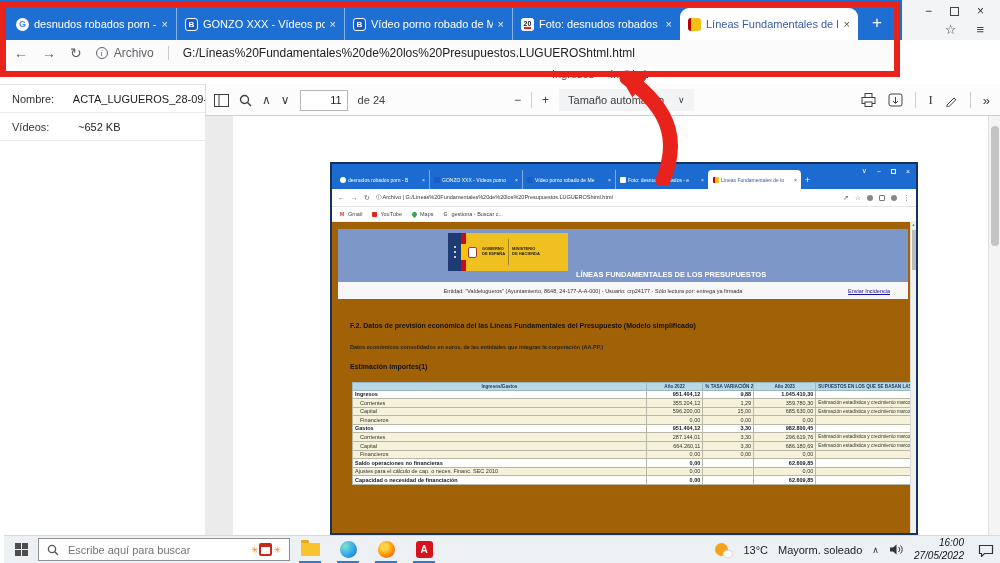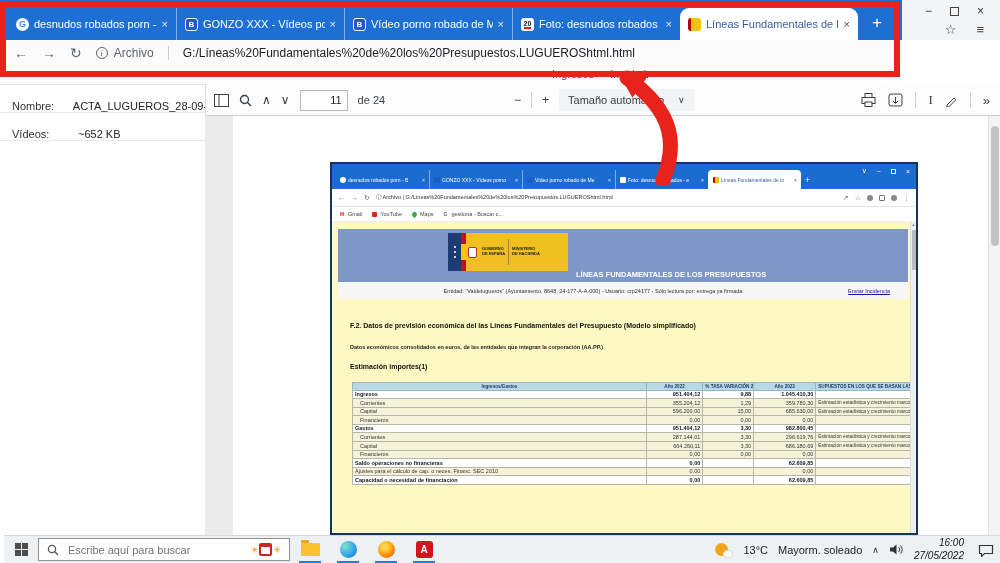--- a/index.html
+++ b/index.html
@@ -40,21 +40,21 @@
   .infocircle{width:12px;height:12px;border:1px solid #5f6368;border-radius:50%;font-size:8px;
               display:flex;align-items:center;justify-content:center;font-style:italic;font-family:"Liberation Serif",serif;}
   .chipdiv{width:1px;height:14px;background:#ccc;}
   .url{font-size:12px;color:#202124;white-space:nowrap;}
 
   
   .pagelinks{position:absolute;left:552px;top:68px;display:flex;gap:16px;font-size:11px;color:#444;z-index:5;}
 
   
   .filepanel{position:absolute;left:0;top:84px;width:205px;border-top:1px solid #e3e3e3;background:#fff;}
-  .frow{height:28px;display:flex;align-items:flex-end;border-bottom:1px solid #e9e9e9;font-size:11px;}
+  .frow{height:28px;display:flex;align-items:center;border-bottom:1px solid #e9e9e9;font-size:11px;}
   .frow .fl{width:78px;padding-left:12px;color:#333;}
   .frow .fv{color:#222;white-space:nowrap;overflow:hidden;}
 
   
   .pdftoolbar{position:absolute;left:205px;top:84px;width:795px;height:32px;background:#fcfcfc;
               border-bottom:1px solid #cfcfcf;border-left:1px solid #ddd;}
   .ptgroup{position:absolute;top:0;height:32px;display:flex;align-items:center;gap:10px;color:#3c4043;}
   .ptleft{left:8px;}
   .ptmid{left:308px;}
   .ptright{right:10px;gap:12px;}
@@ -102,21 +102,21 @@
   .e-aricons .sq{width:6px;height:6px;border:1px solid #777;border-radius:1px;}
   .e-aricons .dotp{width:6px;height:6px;border-radius:50%;background:#888;}
   .e-bookmarks{height:15px;background:#fff;border-bottom:1px solid #eee;display:flex;align-items:center;
                gap:10px;padding:0 8px;font-size:5.5px;color:#444;}
   .bmk{display:flex;align-items:center;gap:3px;}
   .bi{width:5px;height:5px;border-radius:1px;flex:none;}
   .bi.gmail{background:#fff;color:#d93025;font-weight:bold;font-size:5px;line-height:5px;}
   .bi.yt{background:#e62117;border-radius:1px;position:relative;}
   .bi.maps{background:#34a853;border-radius:50% 50% 50% 0;transform:rotate(-45deg);}
   .bi.gest{background:#fff;color:#666;font-weight:bold;font-size:5px;line-height:5px;}
-  .e-content{position:relative;height:312px;background:#fef9c3;padding-left:6px;}
+  .e-content{position:relative;height:312px;background:#a16207;padding-left:6px;}
   .e-scroll{position:absolute;right:0;top:0;width:6px;height:100%;background:#efefef;border-left:1px solid #ddd;
             font-size:4px;color:#777;text-align:center;line-height:6px;}
   .e-scroll .thumb{position:absolute;left:1px;top:8px;width:4px;height:40px;background:#bbb;}
 
   .banner{position:absolute;left:6px;top:7px;width:570px;height:53px;background:#7e97c9;}
   .govlogo{position:absolute;left:110px;top:4px;width:120px;height:38px;background:#f0c020;display:flex;align-items:center;}
   .govlogo .navyblock{width:13px;height:38px;background:#1f3b73;display:flex;flex-direction:column;
                       align-items:center;justify-content:center;gap:3px;}
   .govlogo .navyblock i{width:2px;height:2px;background:#fff;border-radius:50%;}
   .govlogo .flag{width:5px;height:38px;background:linear-gradient(180deg,#c60b1e 30%,#ffc400 30%,#ffc400 70%,#c60b1e 70%);}

